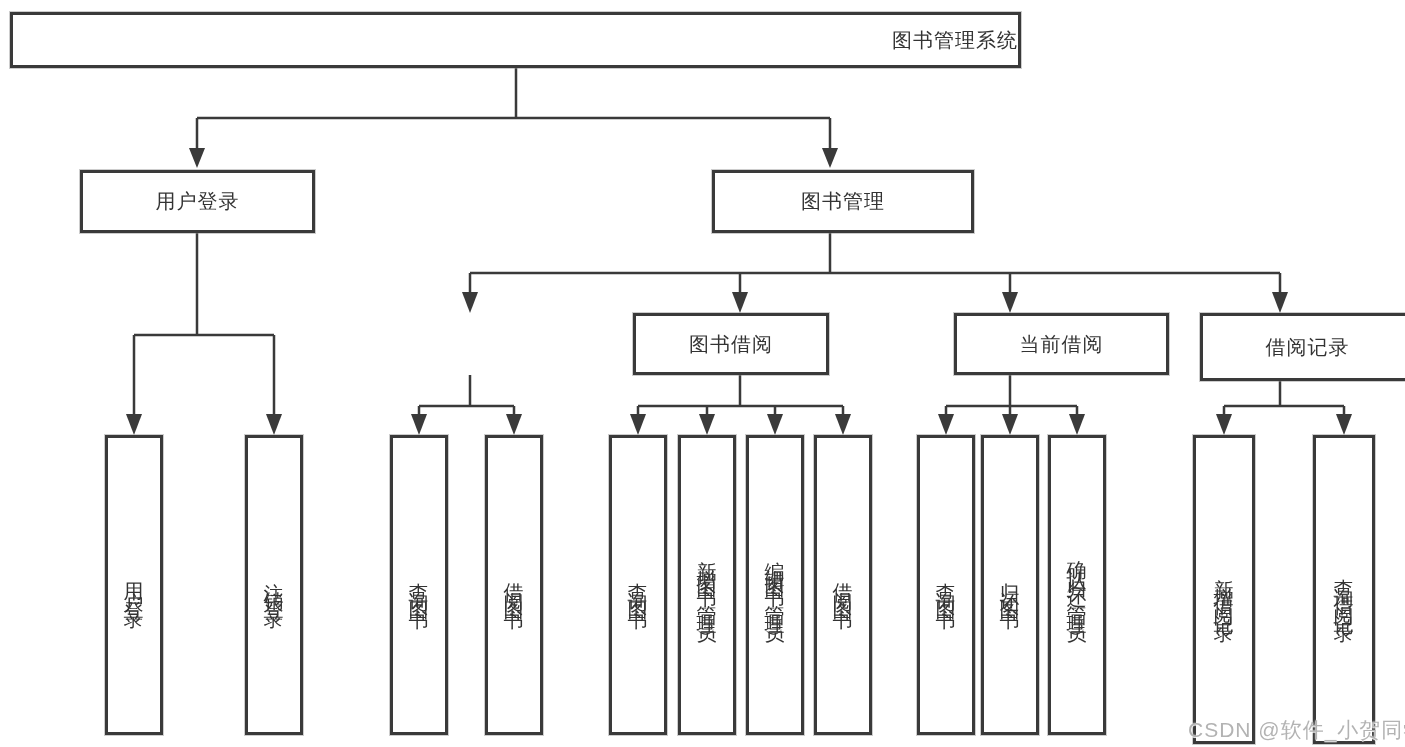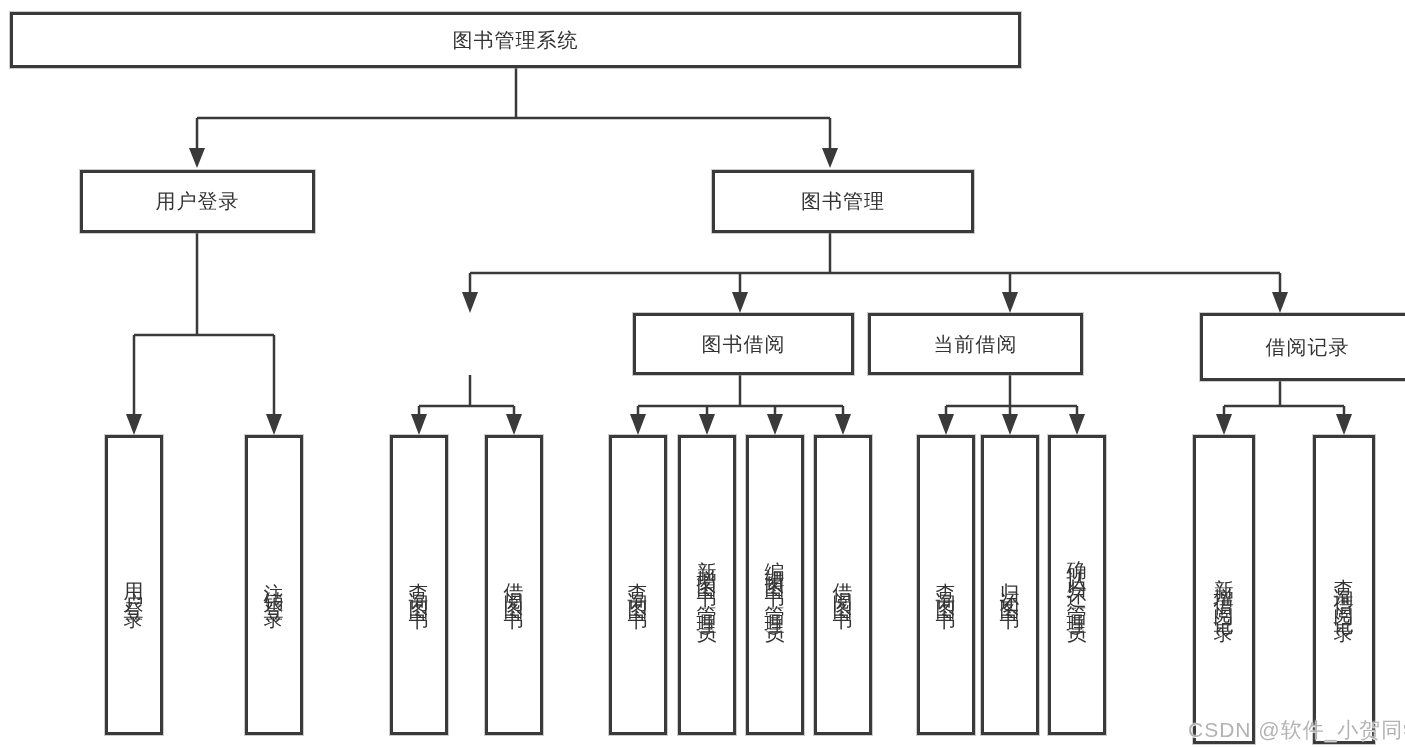--- a/index.html
+++ b/index.html
@@ -39,26 +39,26 @@
   }
   .vnode .vlabel {
     writing-mode: vertical-rl;
     text-orientation: mixed;
     font-size: 20px;
     line-height: 1;
     letter-spacing: 9px;
     white-space: nowrap;
   }
   
-  .n-root  { left:10px;  top:12px;  width:1011px; height:56px; }
+  .n-root  { left:10px;  top:12px;  width:1011px; height:56px;justify-content:flex-end; }
   .n-l2a   { left:80px;  top:170px; width:235px;  height:63px; }
   .n-l2b   { left:712px; top:170px; width:262px;  height:63px; }
   .n-l3a   { left:363px; top:313px; width:215px;  height:62px; }
-  .n-l3b   { left:633px; top:313px; width:221px;  height:62px; }
-  .n-l3c   { left:868px; top:313px; width:215px;  height:62px; }
+  .n-l3b   { left:633px; top:313px; width:196px;  height:62px; }
+  .n-l3c   { left:954px; top:313px; width:215px;  height:62px; }
   .n-l3d   { left:1200px;top:313px; width:215px;  height:68px; }
   .n-v0  { left:105px;  top:435px; width:58px; height:300px; }
   .n-v1  { left:245px;  top:435px; width:58px; height:300px; }
   .n-v2  { left:390px;  top:435px; width:58px; height:300px; }
   .n-v3  { left:485px;  top:435px; width:58px; height:300px; }
   .n-v4  { left:609px;  top:435px; width:58px; height:300px; }
   .n-v5  { left:678px;  top:435px; width:58px; height:300px; }
   .n-v6  { left:746px;  top:435px; width:58px; height:300px; }
   .n-v7  { left:814px;  top:435px; width:58px; height:300px; }
   .n-v8  { left:917px;  top:435px; width:58px; height:300px; }

